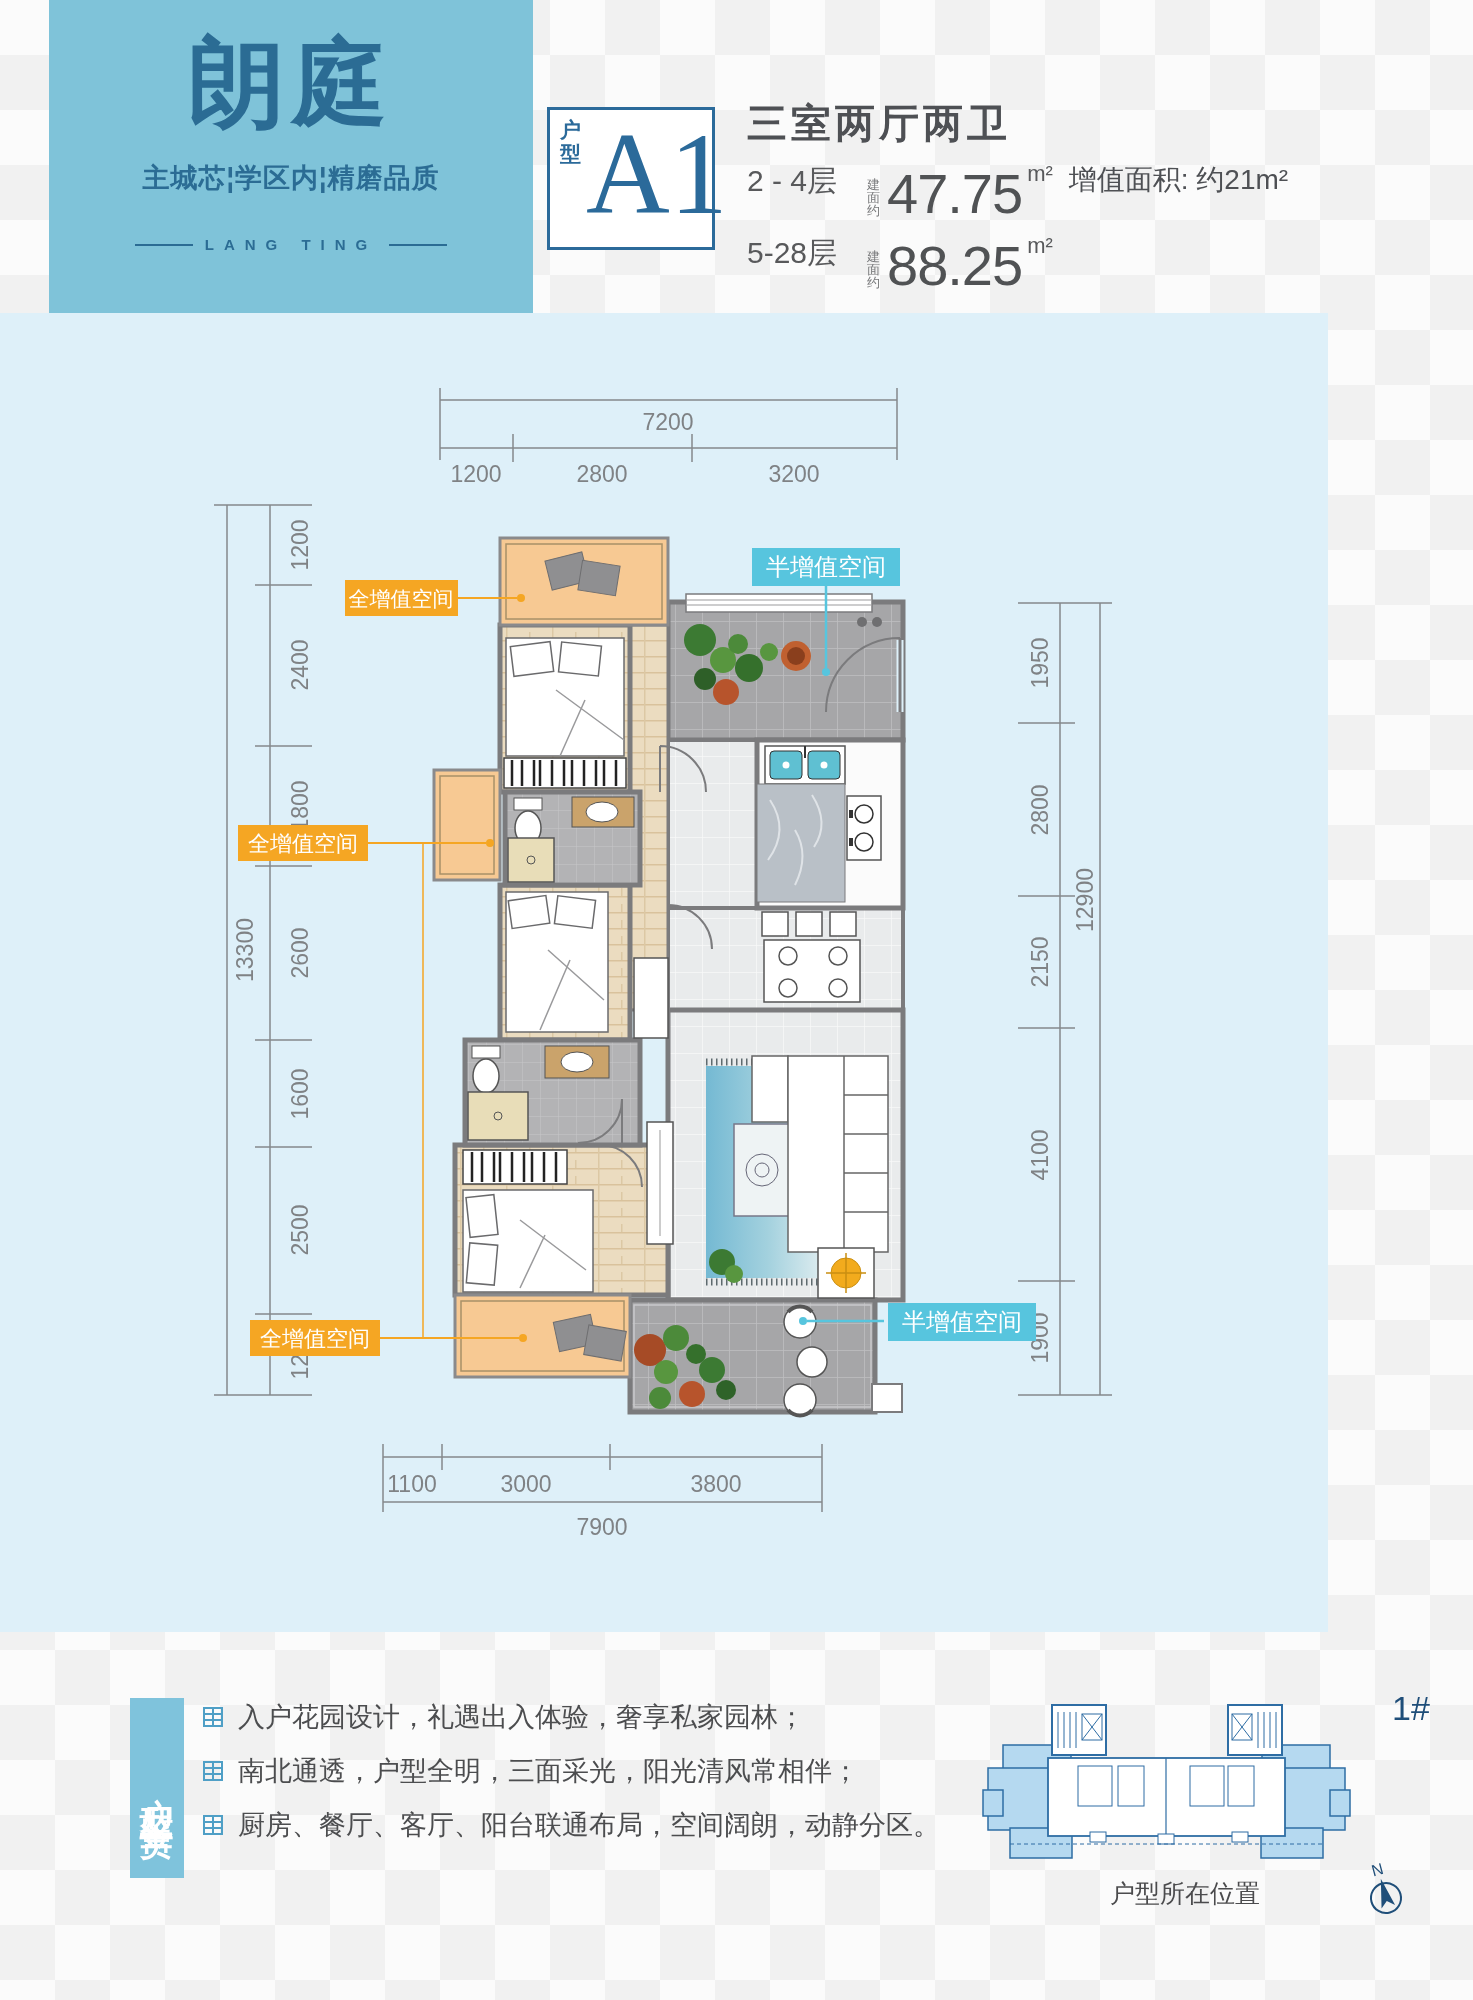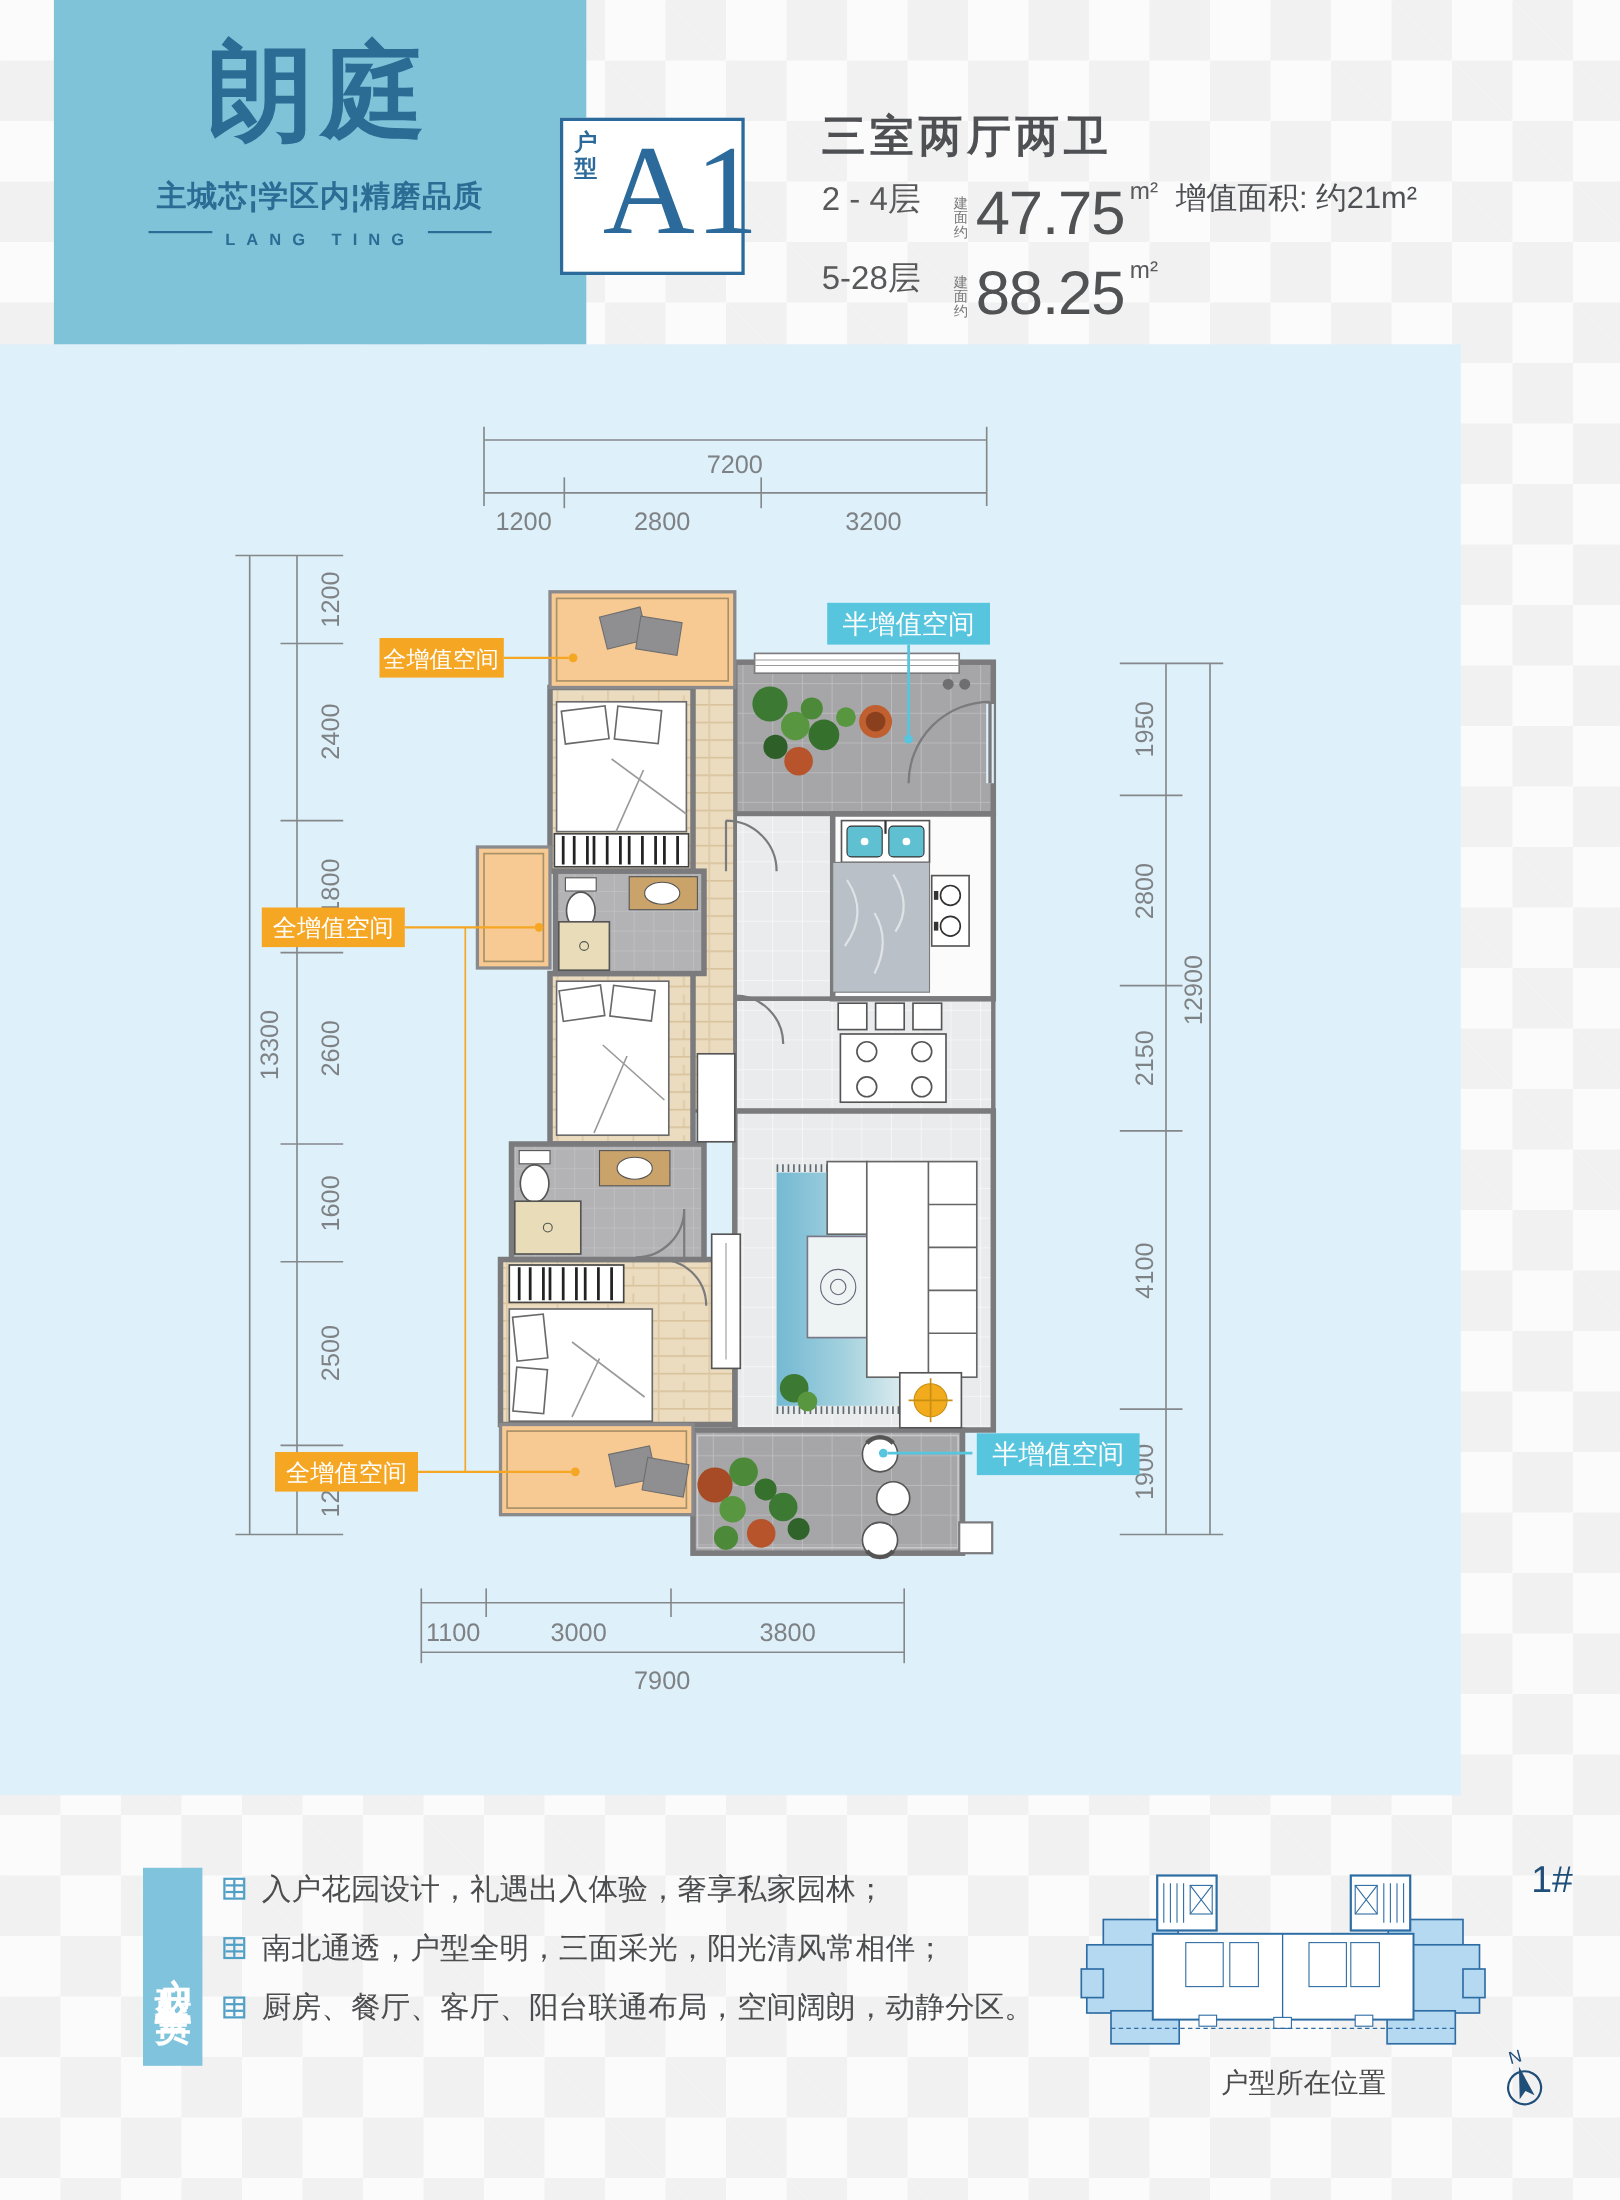--- a/index.html
+++ b/index.html
@@ -13,24 +13,24 @@
     background-size:110px 110px;
     background-position:0 0,55px 55px;
   }
   .abs{position:absolute;}
   
   .brand-box{left:49px;top:0;width:484px;height:313px;background:#7fc3d9;
     display:flex;flex-direction:column;align-items:center;}
   .brand-title{margin-top:34px;font-size:96px;line-height:100px;font-weight:700;
     color:#2b6c94;letter-spacing:6px;font-family:"Liberation Serif",serif;}
   .brand-tagline{margin-top:26px;font-size:27px;color:#2b6c94;letter-spacing:1px;font-weight:600;}
-  .brand-latin{margin-top:14px;display:flex;gap:12px;color:#2b6c94;}
+  .brand-latin{margin-top:40px;display:flex;align-items:center;gap:12px;color:#2b6c94;}
   .brand-latin .txt{font-size:15px;letter-spacing:10px;font-weight:600;}
   .brand-latin .ln{width:58px;height:2px;background:#2b6c94;}
-  .unit-badge{left:509px;top:107px;width:168px;height:143px;background:#fff;
+  .unit-badge{left:547px;top:107px;width:168px;height:143px;background:#fff;
     border:3px solid #2b6a9a;box-sizing:border-box;}
   .unit-badge .vlabel{position:absolute;left:10px;top:8px;width:26px;font-size:21px;
     line-height:24px;color:#2b6a9a;word-break:break-all;font-weight:600;}
   .unit-badge .code{position:absolute;left:36px;top:-16px;font-size:116px;line-height:160px;
     color:#2b6a9a;font-family:"Liberation Serif",serif;}
   .head-right{left:747px;top:96px;width:700px;}
   .head-title{font-size:40px;color:#4e5054;font-weight:700;letter-spacing:4px;}
   .head-row{display:flex;align-items:flex-start;margin-top:10px;height:62px;color:#58595b;}
   .head-row .floors{font-size:30px;min-width:112px;}
   .head-row .prefix{width:15px;font-size:13px;line-height:13px;color:#77787a;

